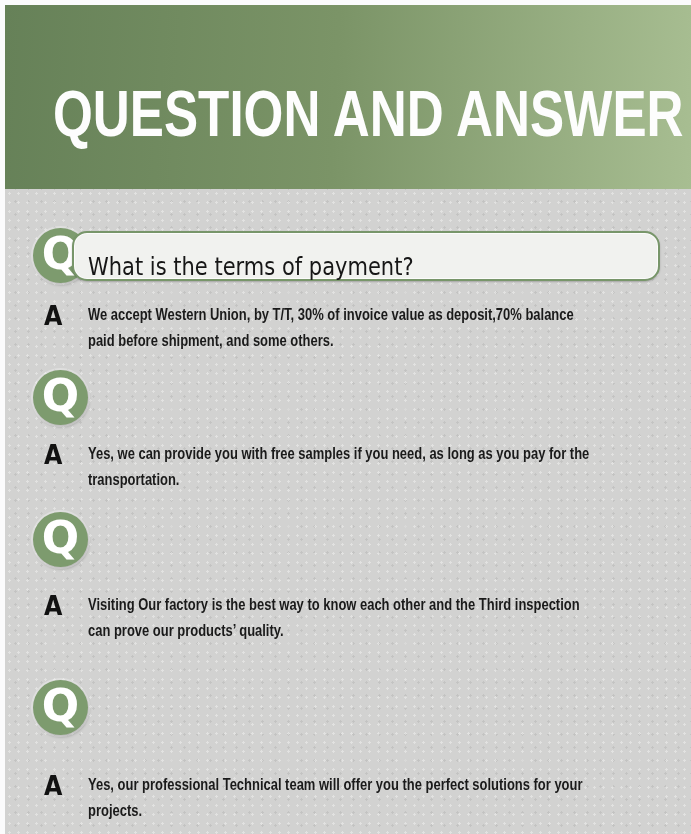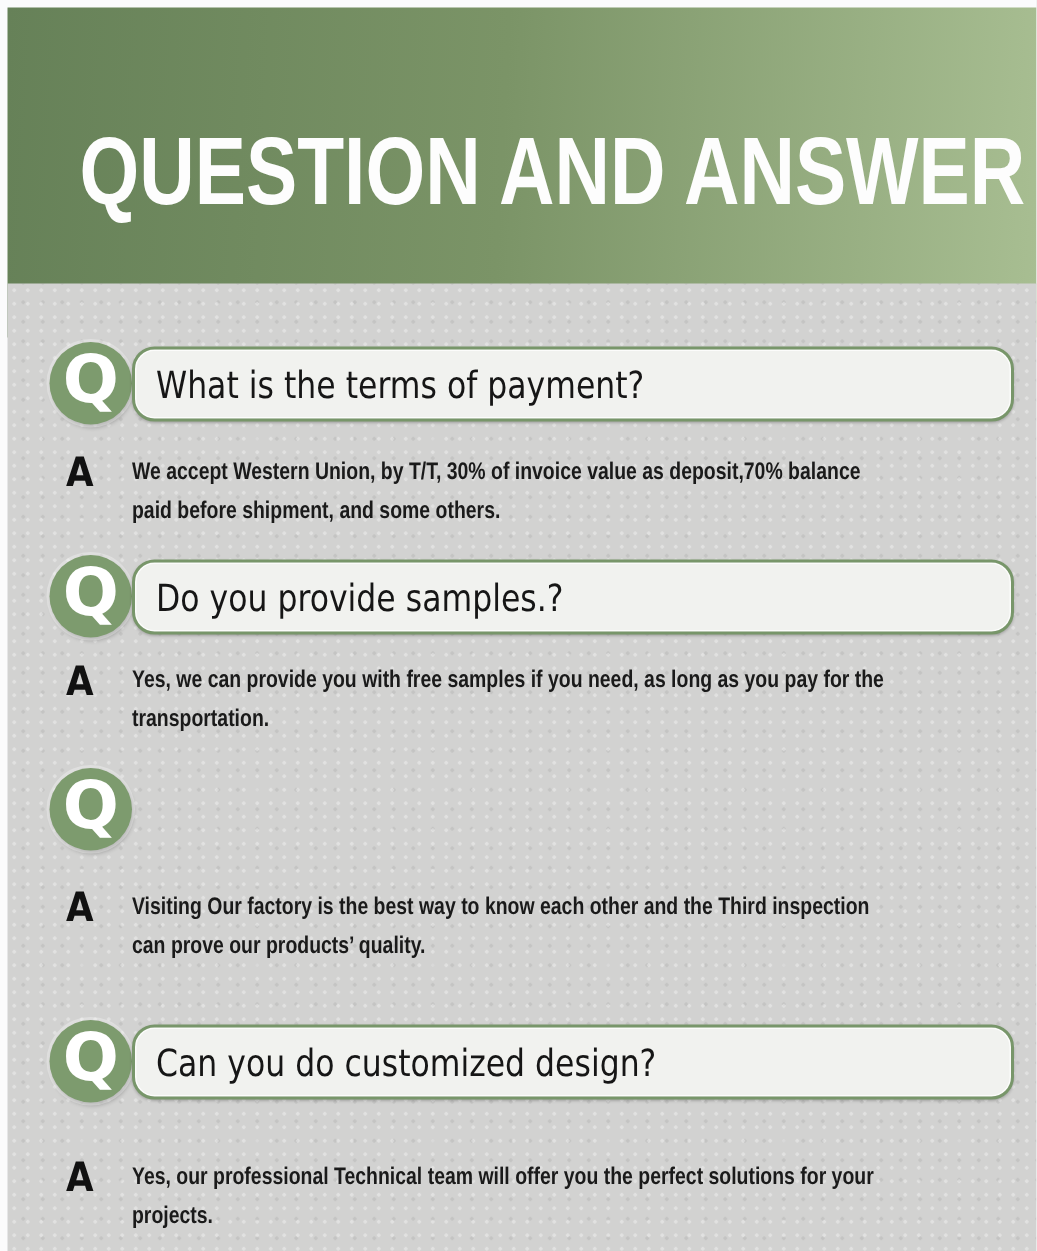--- a/index.html
+++ b/index.html
@@ -57,28 +57,28 @@
     justify-content: center;
     box-shadow: 0 0 0 2px rgba(255,255,255,0.30), 1px 2px 3px rgba(0,0,0,0.25);
   }
   .q-letter {
     color: #ffffff;
     font: 700 44px/1 "DejaVu Sans", sans-serif;
     margin-top: -3px;
   }
   .q-pill {
     position: absolute;
-    left: 83px;
+    left: 67px;
     width: 588px; height: 50px;
     box-sizing: border-box;
     background: #f1f2ef;
     border: 2px solid #78966a;
     border-radius: 15px;
     display: flex;
-    align-items: center;
+    align-items: flex-end;
     padding-left: 14px;
     box-shadow: 0 1px 2px rgba(0,0,0,0.22), inset 0 0 0 1px rgba(255,255,255,0.75);
   }
   .q-text {
     color: #161616;
     font: 400 25px/1 "DejaVu Sans", sans-serif;
     transform: scaleX(0.84);
     transform-origin: 0 50%;
     white-space: nowrap;
   }
@@ -125,44 +125,38 @@
     </div>
     <div class="a-row" style="top:113px">
       <span class="a-label">A</span>
       <span class="a-text">We accept Western Union, by T/T, 30% of invoice value as deposit,70% balance
 paid before shipment, and some others.</span>
     </div>
 
     <div class="q-badge" style="top:181px">
       <span class="q-letter">Q</span>
     </div>
-    <div class="q-pill" style="top:184px">
-      <span class="q-text">Do you provide samples.?</span>
-    </div>
     <div class="a-row" style="top:252px">
       <span class="a-label">A</span>
       <span class="a-text">Yes, we can provide you with free samples if you need, as long as you pay for the
 transportation.</span>
     </div>
 
     <div class="q-badge" style="top:323px">
       <span class="q-letter">Q</span>
     </div>
     <div class="a-row" style="top:403px">
       <span class="a-label">A</span>
       <span class="a-text">Visiting Our factory is the best way to know each other and the Third inspection
 can prove our products’ quality.</span>
     </div>
 
     <div class="q-badge" style="top:491px">
       <span class="q-letter">Q</span>
     </div>
-    <div class="q-pill" style="top:494px">
-      <span class="q-text">Can you do customized design?</span>
-    </div>
     <div class="a-row" style="top:583px">
       <span class="a-label">A</span>
       <span class="a-text">Yes, our professional Technical team will offer you the perfect solutions for your
 projects.</span>
     </div>
 
   </div>
 </div>
 
 </body></html>

